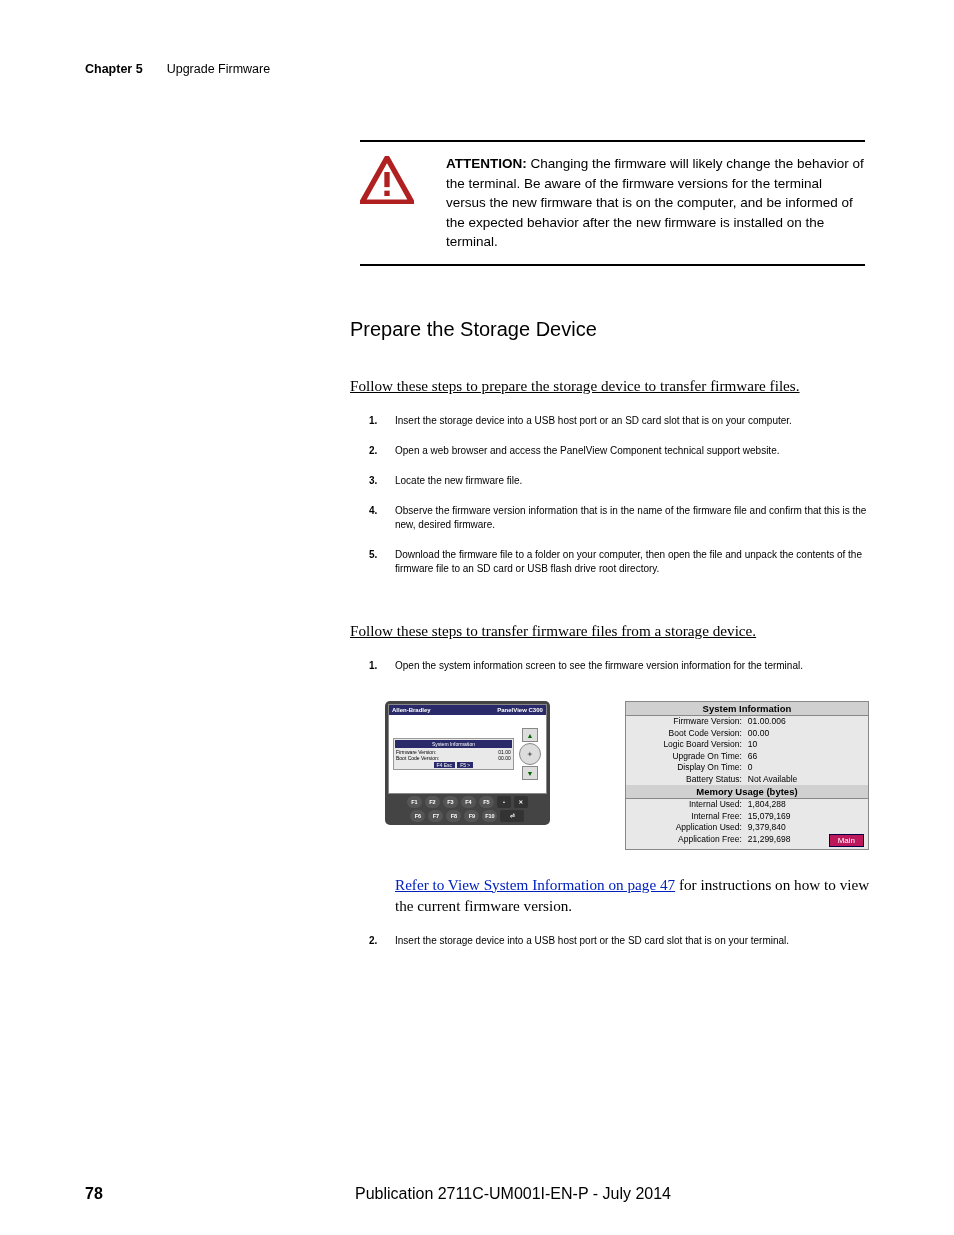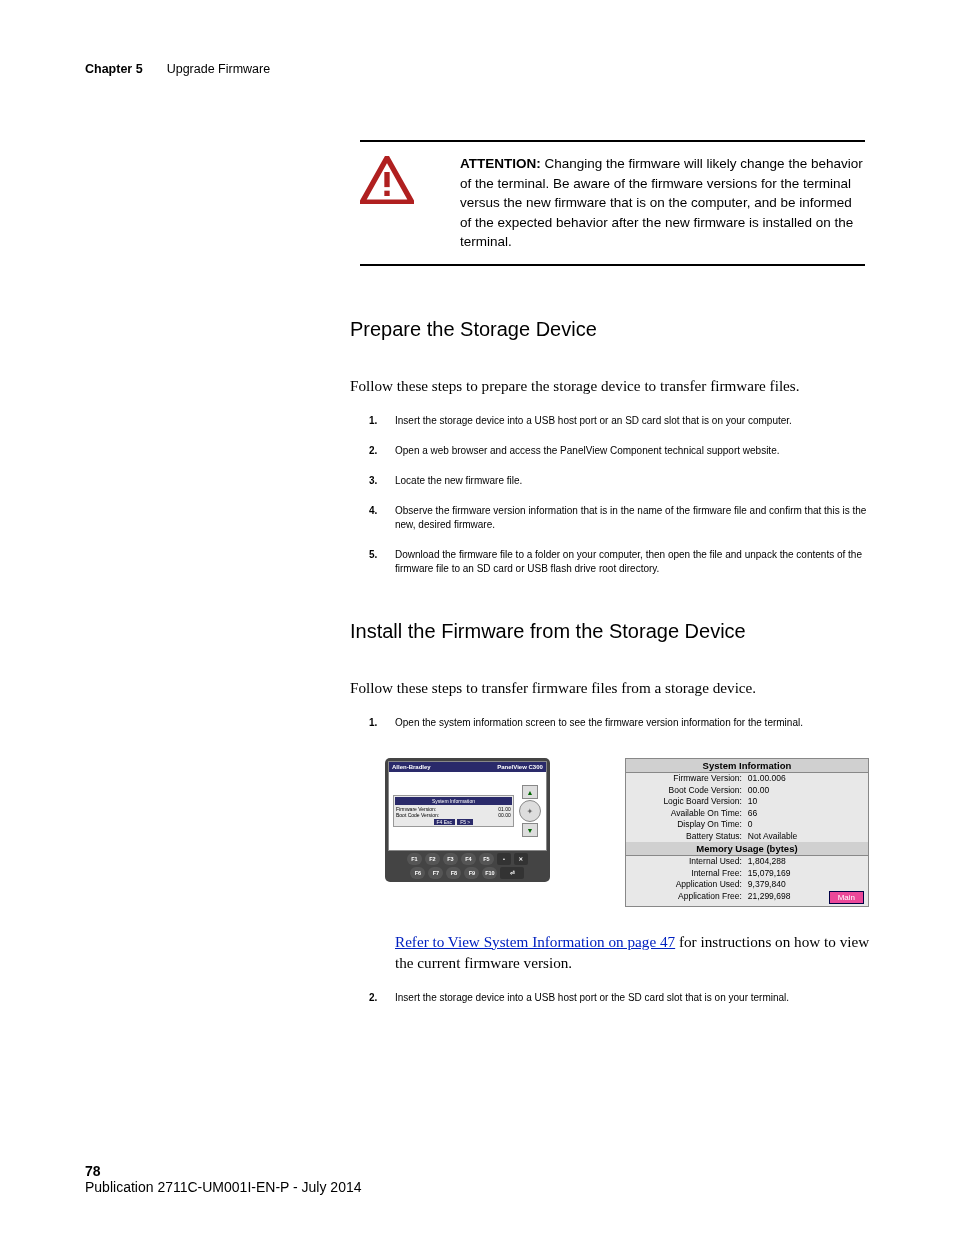--- a/index.html
+++ b/index.html
@@ -31,21 +31,21 @@
   .header-line .title { }
 
   .callout-table {
     margin-left: 275px;
     width: 505px;
     border-top: 2px solid #000;
     border-bottom: 2px solid #000;
     padding: 12px 0;
     display: flex;
     align-items: flex-start;
-    gap: 46px;
+    gap: 32px;
     margin-bottom: 52px;
   }
   .callout-icon {
     width: 54px;
     flex: 0 0 54px;
     padding-top: 2px;
   }
   .callout-text {
     font-family: Arial, Helvetica, sans-serif;
     font-size: 13.5px;
@@ -60,20 +60,21 @@
     margin-left: 265px;
     margin-bottom: 34px;
   }
   .body-para {
     font-family: Georgia, 'Times New Roman', serif;
     font-size: 15.2px;
     line-height: 1.4;
     margin-left: 265px;
     width: 525px;
     margin-bottom: 18px;
+    text-decoration: underline;
   }
   ol.steps {
     margin: 0 0 44px 0;
     padding: 0 0 0 310px;
     width: 790px;
     box-sizing: border-box;
     counter-reset: step;
     list-style: none;
   }
   ol.steps > li {
@@ -201,21 +202,21 @@
     border-bottom: 1px solid #888;
     text-align: center;
     font-weight: bold;
     font-size: 9.5px;
     padding: 1px 0;
   }
   .infopanel .row { display: flex; padding: 0 6px; line-height: 1.35; }
   .infopanel .row .lbl { width: 110px; text-align: right; padding-right: 6px; }
   .infopanel .row .val { flex: 1; text-align: left; }
   .mainbtn {
-    background: #ec4899;
+    background: #be185d;
     color: #fff;
     font-size: 8px;
     padding: 1px 8px;
     border: 1px solid #004;
   }
 
   .ref-para {
     font-family: Georgia, 'Times New Roman', serif;
     font-size: 15.2px;
     line-height: 1.4;
@@ -224,27 +225,26 @@
     margin-bottom: 18px;
   }
   .ref-para a {
     color: #0020c0;
     text-decoration: underline;
     font-family: Liberation Serif, serif;
   }
 
   .footer-row {
     position: absolute;
-    bottom: 40px;
+    bottom: 32px;
     left: 85px;
     right: 85px;
     display: flex;
     font-family: Arial, Helvetica, sans-serif;
-    font-size: 14px;
-    flex-direction: column;
+    font-size: 16px;
   }
   .footer-row .pg { font-weight: bold; width: 270px; }
   .footer-row .pub { }
 </style>
 </head>
 <body>
 
 <div class="page">
 
   <div class="header-line">
@@ -269,21 +269,20 @@
   <div class="section-heading">Prepare the Storage Device</div>
   <div class="body-para">Follow these steps to prepare the storage device to transfer firmware files.</div>
   <ol class="steps">
     <li>Insert the storage device into a USB host port or an SD card slot that is on your computer.</li>
     <li>Open a web browser and access the PanelView Component technical support website.</li>
     <li>Locate the new firmware file.</li>
     <li>Observe the firmware version information that is in the name of the firmware file and confirm that this is the new, desired firmware.</li>
     <li>Download the firmware file to a folder on your computer, then open the file and unpack the contents of the firmware file to an SD card or USB flash drive root directory.</li>
   </ol>
 
-  <div class="section-heading">Install the Firmware from the Storage Device</div>
   <div class="body-para">Follow these steps to transfer firmware files from a storage device.</div>
 
   <ol class="steps" style="margin-bottom:28px;">
     <li>Open the system information screen to see the firmware version information for the terminal.</li>
   </ol>
 
   <div class="screenshots-row">
 
     <div class="device">
       <div class="device-screen">
@@ -343,21 +342,21 @@
         </div>
       <div class="row">
           <span class="lbl">Boot Code Version:</span>
           <span class="val">00.00</span>
         </div>
       <div class="row">
           <span class="lbl">Logic Board Version:</span>
           <span class="val">10</span>
         </div>
       <div class="row">
-          <span class="lbl">Available On Time:</span>
+          <span class="lbl">Upgrade On Time:</span>
           <span class="val">66</span>
         </div>
       <div class="row">
           <span class="lbl">Display On Time:</span>
           <span class="val">0</span>
         </div>
       <div class="row">
           <span class="lbl">Battery Status:</span>
           <span class="val">Not Available</span>
         </div>

